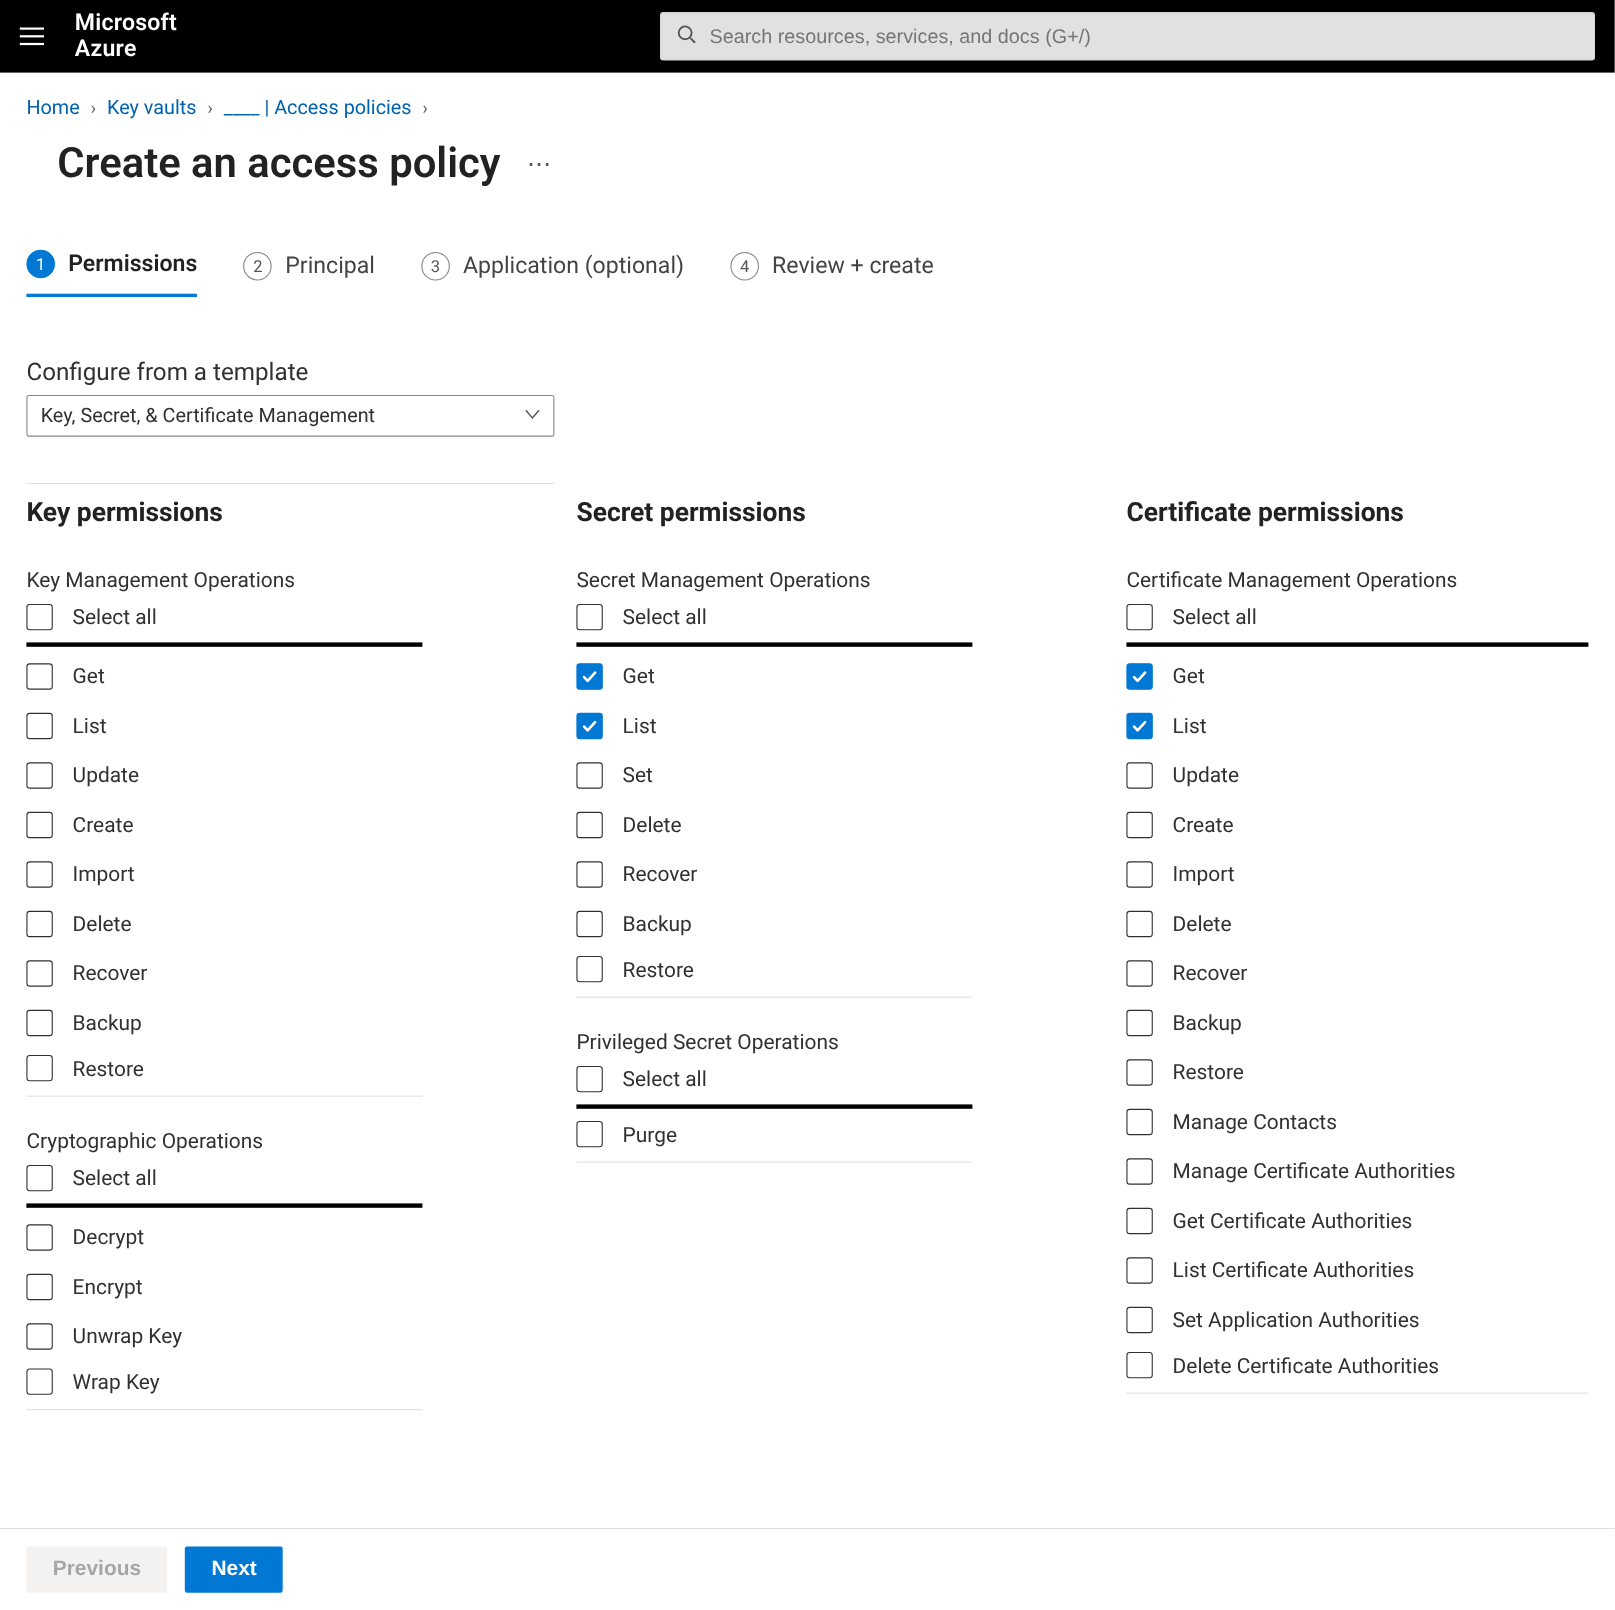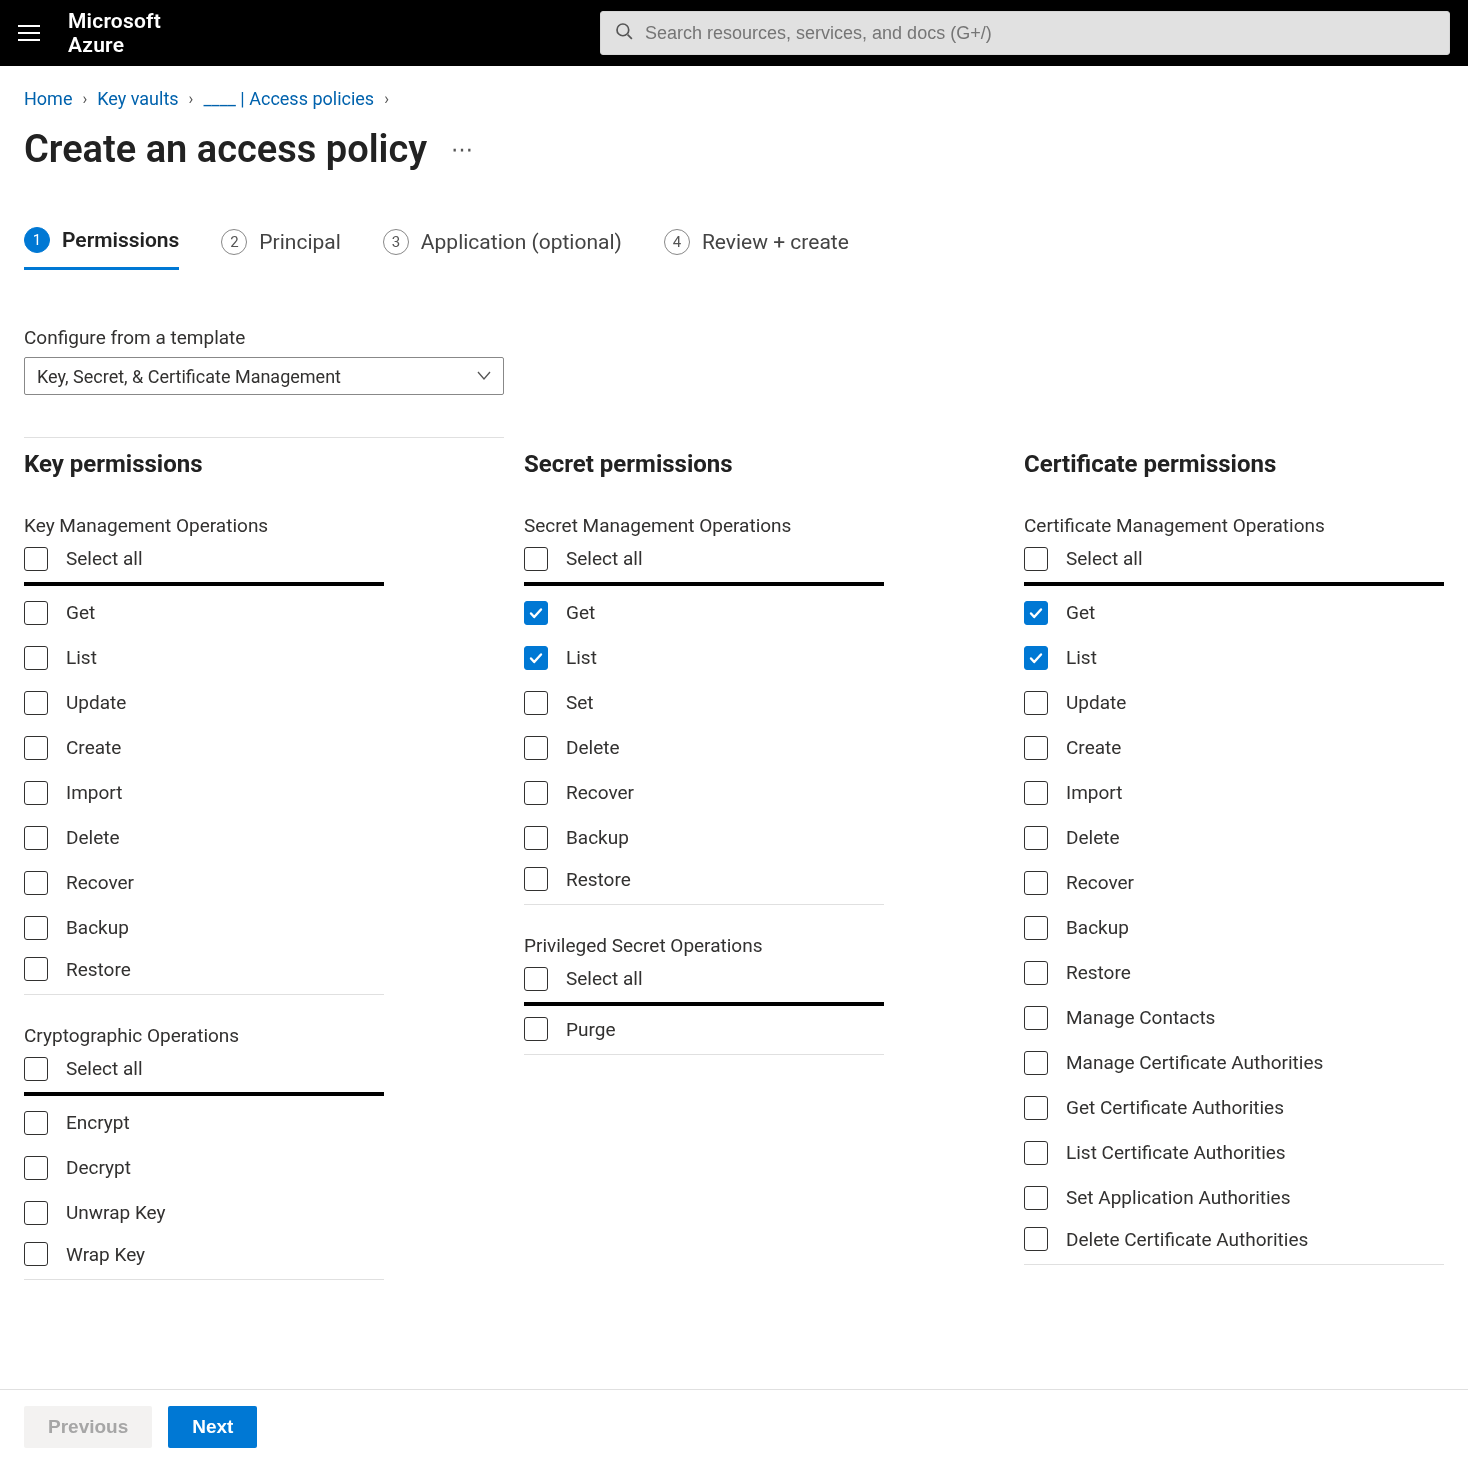--- a/index.html
+++ b/index.html
@@ -36,35 +36,35 @@
   .searchbox input {
     flex:1; border:none; outline:none; background:transparent;
     font-size:18px; color:#555;
   }
   .search-icon { margin-right:12px; color:#555; }
   .content { padding: 16px 24px; }
   .breadcrumbs { display:flex; align-items:center; gap:10px; font-size:18px; margin-top:6px; }
   .crumb { color:#0062ad; cursor:pointer; }
   .crumb.current { color:#0062ad; }
   .chev { color:#555; font-size:16px; }
-  .page-title-row { display:flex; align-items:center; gap:24px; margin-top:18px; }
+  .page-title-row { display:flex; align-items:center; gap:24px; margin-top:18px;margin-left:28px; }
   .page-title { font-size:38px; font-weight:600; color:#222; }
   .more-dots { color:#555; font-size:22px; letter-spacing:2px; cursor:pointer; }
   .tabs { display:flex; gap:42px; margin-top:56px; border-bottom:0; }
   .tab { display:flex; align-items:center; gap:12px; padding-bottom:14px; cursor:pointer; }
   .tab .num {
     width:26px; height:26px; border-radius:50%;
     border:1px solid #888; color:#555; font-size:15px;
     display:flex; align-items:center; justify-content:center;
   }
   .tab.active .num { background:#0078d4; border-color:#0078d4; color:#fff; }
   .tab .lbl { font-size:21px; color:#444; }
   .tab.active .lbl { font-weight:600; color:#222; }
   .tab.active { border-bottom:3px solid #0078d4; }
-  .template-label { margin-top:56px; font-size:19px; color:#323130; }
+  .template-label { margin-top:56px; font-size:22px; color:#323130; }
   .select-wrap {
     display:flex; align-items:center; justify-content:space-between;
     width:480px; height:38px;
     border:1px solid #888; border-radius:2px;
     padding:0 12px; margin-top:8px; cursor:pointer;
     font-size:18px; color:#323130;
   }
   .select-chev { color:#555; font-size:14px; }
   .thin-divider {
     width:480px; height:1px; background:#e0e0e0; margin-top:42px;
@@ -220,25 +220,25 @@
           </div>
         </div>
         <div class="group-label">Cryptographic Operations</div>
         <div class="check-row select-all-row">
           <div class="chk"></div>
           <div class="chk-label">Select all</div>
         </div>
         <div class="item-rows">
           <div class="check-row">
             <div class="chk"></div>
+            <div class="chk-label">Decrypt</div>
+          </div>
+          <div class="check-row">
+            <div class="chk"></div>
             <div class="chk-label">Encrypt</div>
-          </div>
-          <div class="check-row">
-            <div class="chk"></div>
-            <div class="chk-label">Decrypt</div>
           </div>
           <div class="check-row">
             <div class="chk"></div>
             <div class="chk-label">Unwrap Key</div>
           </div>
           <div class="check-row">
             <div class="chk"></div>
             <div class="chk-label">Wrap Key</div>
           </div>
         </div>

